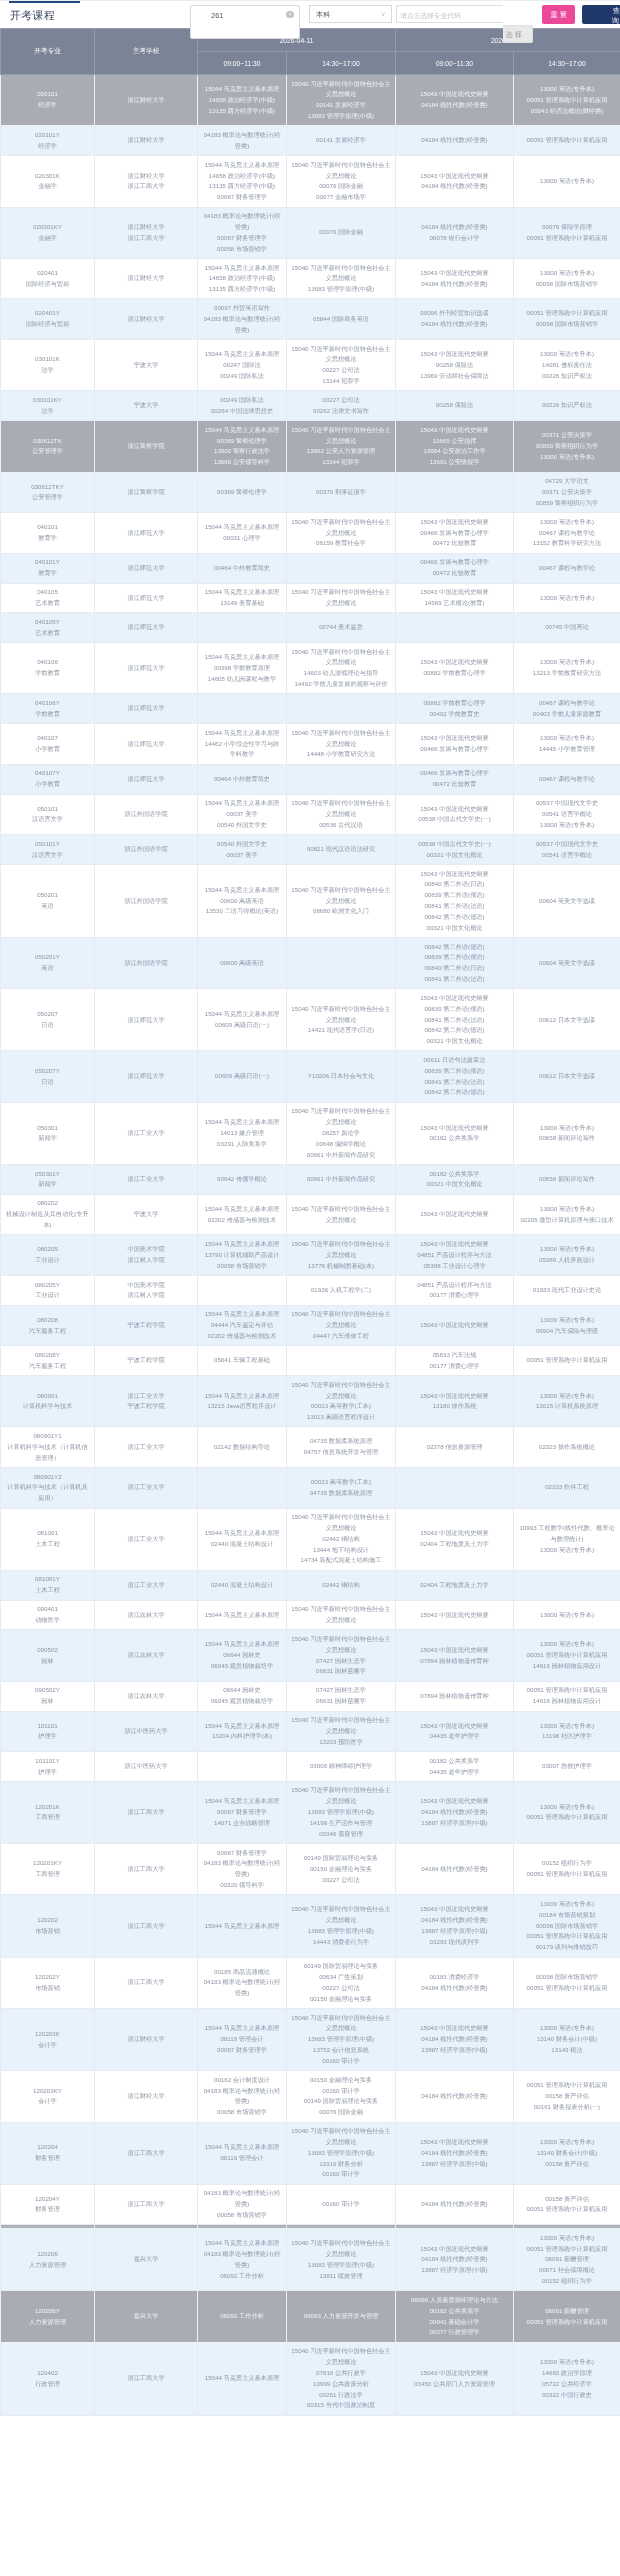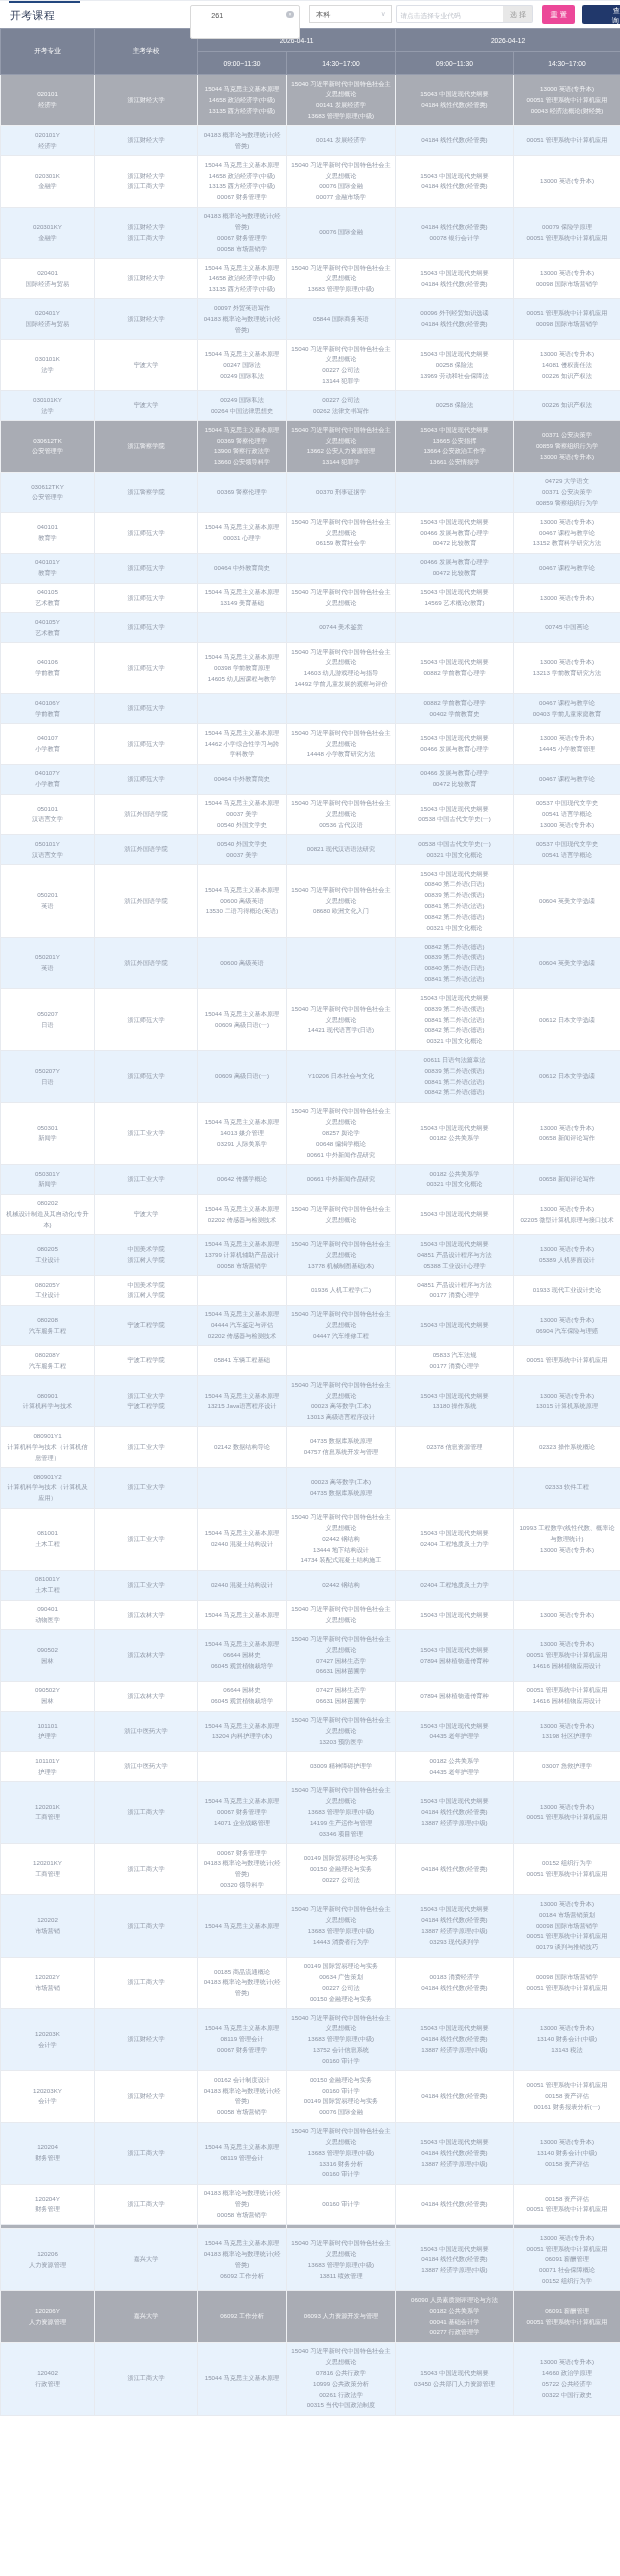--- a/index.html
+++ b/index.html
@@ -12,21 +12,21 @@
   .ctl-input{position:relative;width:110px;height:34px;border:0.5px solid #d9d9d9;border-radius:2.1px;box-sizing:border-box;background:#fff;margin-right:8.8px;padding-left:12px;}
   .ctl-input input{border:none;outline:none;width:82px;height:16.5px;margin-left:6.2px;font-size:7.2px;color:#555;background:transparent;font-family:inherit;}
   .clear-icon{position:absolute;right:5.2px;top:4.6px;width:7.7px;height:7.7px;border-radius:50%;background:#c0c4cc;color:#fff;font-size:5.2px;line-height:7.7px;text-align:center;cursor:pointer;}
   .ctl-select{position:relative;width:83px;height:17.5px;border:0.5px solid #d9d9d9;border-radius:0;box-sizing:border-box;margin-right:4.6px;}
   .ctl-select .val{display:block;margin:3.6px 0 0 6.2px;font-size:7.2px;color:#555;}
   .chevron{position:absolute;right:5.2px;top:3.6px;color:#c0c4cc;font-size:6.7px;}
   .input-group{display:flex;width:137px;height:17.5px;box-sizing:border-box;margin-right:8.8px;}
   .input-group .ig-field{flex:1;border:0.5px solid #dcdfe6;border-right:none;border-radius:2.1px 0 0 2.1px;box-sizing:border-box;background:#fff;}
   .input-group .ig-field input{border:none;outline:none;width:95px;height:16.5px;margin-left:1px;font-size:6.7px;color:#555;background:transparent;font-family:inherit;}
   .input-group .ig-field input::placeholder{color:#c0c4cc;}
-  .ig-btn{width:30px;height:17.5px;background:#e8e8e8;border:0.5px solid #dcdfe6;border-left:none;border-radius:0 2.1px 2.1px 0;color:#9a9a9a;font-size:7.2px;letter-spacing:2.1px;text-indent:2.1px;text-align:center;line-height:17.5px;cursor:pointer;box-sizing:border-box;}
+  .ig-btn{width:30px;height:17.5px;background:#e8e8e8;border:0.5px solid #dcdfe6;border-left:none;border-radius:0 2.1px 2.1px 0;color:#9a9a9a;font-size:7.2px;letter-spacing:2.1px;text-indent:2.1px;text-align:left;line-height:17.5px;cursor:pointer;box-sizing:border-box;margin-top:20px;}
   .btn{height:19px;border:none;border-radius:2.1px;color:#fff;font-size:7.2px;letter-spacing:2.1px;text-indent:2.1px;cursor:pointer;font-family:inherit;}
   .btn-reset{width:33px;background:#ec4899;margin-right:6.7px;}
   .btn-query{width:47px;background:#21386b;padding-left:28px;}
   table.course{width:620px;border-collapse:collapse;table-layout:fixed;}
   thead th{background:#7b8396;color:#fff;font-weight:400;font-size:6.7px;height:20px;border:0.5px solid #949bac;}
   tbody td{border:0.5px solid #e7eaef;font-size:6.2px;line-height:10.8px;color:#8c94a3;text-align:center;vertical-align:middle;padding:3.6px 4.1px;height:21.6px;word-break:break-all;}
   tr.white td{background:#ffffff;}
   tr.blue td{background:#e8f2fc;}
   tr.dark td{background:#a9acb4;color:#f5f6f8;border-color:#eef0f3;}
   tr.spacer td{background:#aeb2ba;height:1px;padding:1px;border-color:#eef0f3;}

